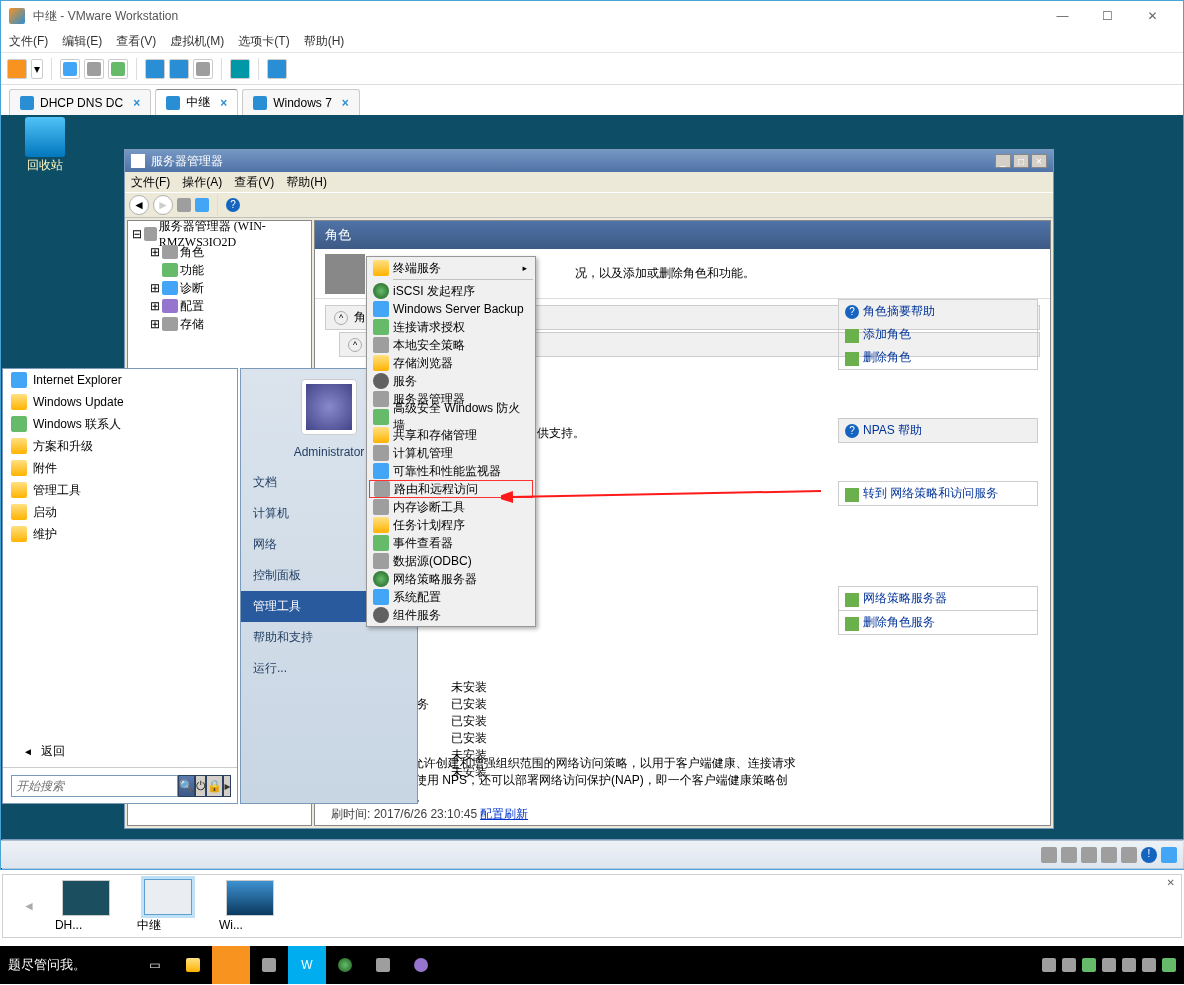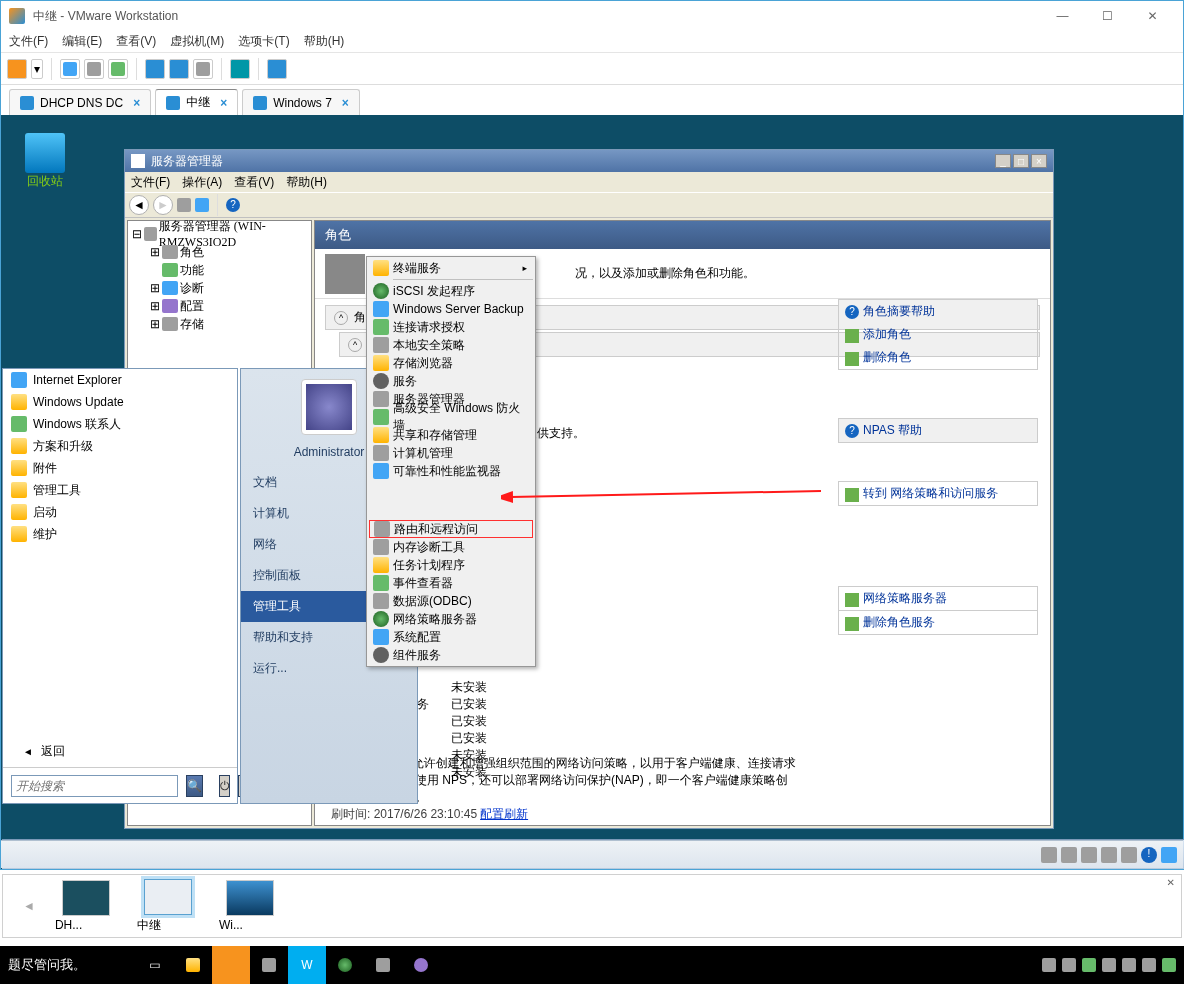--- a/index.html
+++ b/index.html
@@ -24,21 +24,21 @@
 
 .vmware-tabs { height: 30px; display: flex; align-items: flex-end; padding: 2px 8px 0 8px; gap: 4px; background:#fff; }
 .vm-tab { height: 26px; padding: 0 10px; border: 1px solid #ccc; border-bottom: none; border-radius: 3px 3px 0 0; display: flex; align-items: center; gap: 6px; background: #f7f7f7; justify-content: flex-end; }
 .vm-tab.active { background: #fff; border-top:1px solid #888;}
 .vm-tab-icon { width:14px; height:14px; background:#2a8ed4; border-radius:2px;}
 .vm-tab-close { color:#2a8ed4; margin-left:4px; font-weight:bold;}
 
 .vm-content { flex: 1; background: #0d4d66; position: relative; }
 
 
-.desktop-icon { position: absolute; left: 14px; top: 18px; width: 60px; text-align: center; color: #84cc16; }
+.desktop-icon { position: absolute; left: 14px; top: 2px; width: 60px; text-align: center; color: #fef9c3; }
 .desktop-icon .icon { width: 40px; height: 40px; margin: 0 auto; background: linear-gradient(#4fc3f7,#0277bd); border-radius:3px;}
 
 
 .srvmgr { position: absolute; left: 123px; top: 34px; width: 930px; height: 680px; background: #ece9d8; border: 1px solid #7b99b8; display:flex; flex-direction:column; }
 .srvmgr-title { height: 22px; background: linear-gradient(#7697c3,#4f73a6); color:#fff; display:flex; align-items:center; padding:0 6px; font-size:12px;}
 .srvmgr-title-icon { width:14px; height:14px; background:#fff; margin-right:6px;}
 .srvmgr-title-text { flex:1; }
 .srvmgr-title-btns { display:flex; gap:2px;}
 .srvmgr-title-btns div { width:16px; height:14px; background:#d4d0c8; border:1px solid #888; font-size:10px; display:flex;align-items:center;justify-content:center;}
 .srvmgr-menu { height:20px; background:#ece9d8; display:flex; align-items:center; padding:0 6px; gap:12px; font-family:SimSun;}
@@ -71,36 +71,36 @@
 .status-row { display:flex; font-family:SimSun;}
 .status-row .c1 { width:130px; text-align:left;}
 .status-row .c2 { width:60px; text-align:left;}
 
 .srv-footer { font-family:SimSun; padding:2px 6px; color:#003399; position:absolute; bottom:0;}
 
 
 .start-left { position:absolute; left:1px; top:253px; width:236px; height:436px; background:#fff; border:1px solid #7b99b8;}
 .start-row { height:22px; display:flex; align-items:center; padding:0 8px; gap:6px;}
 .start-row .sicn { width:16px; height:16px; }
-.start-bottom { position:absolute; bottom:0; left:0; right:0; height:36px; border-top:1px solid #ccc; display:flex; align-items:center; padding:5px 8px; gap:8px;}
+.start-bottom { position:absolute; bottom:0; left:0; right:0; height:36px; border-top:1px solid #ccc; display:flex; align-items:center; padding:5px 8px; gap:0;}
 .start-back { position:absolute; bottom:40px; left:0; right:0; height:24px; display:flex; align-items:center; padding:0 20px; gap:8px;}
 .start-back::before { content:"◄"; font-size:10px;}
 
 
 .start-mid { position:absolute; left:239px; top:253px; width:178px; height:436px; background:linear-gradient(#dbe4ed,#c8d5e3); border:1px solid #7b99b8;}
 .start-avatar { width:56px; height:56px; margin:10px auto; background:#fff; border:1px solid #ccc; border-radius:4px; display:flex;align-items:center;justify-content:center;}
 .start-avatar-inner { width:46px; height:46px; background:radial-gradient(circle,#88c,#448);}
 .start-mid-item { padding:7px 12px; color:#1e3a5f;}
 .start-mid-item.sel { background:#2a5a9e; color:#fff; display:flex; align-items:center; justify-content:space-between;}
 
 
 .admin-menu { position:absolute; left:365px; top:141px; width:170px; background:#f0f0f0; border:1px solid #979797; padding:2px; box-shadow:2px 2px 4px rgba(0,0,0,0.3);}
 .am-row { height:18px; display:flex; align-items:center; padding:0 4px 0 24px; position:relative; font-family:SimSun;}
 .am-row .am-icn { position:absolute; left:4px; width:16px; height:16px;}
-.am-row.highlight { border:1px solid #ff3030;margin-top:40px;}
+.am-row.highlight { border:1px solid #ff3030;}
 .am-row.arrow::after { content:"▸"; position:absolute; right:6px; font-size:9px;}
 .am-sep { height:1px; background:#c0c0c0; margin:2px 0 2px 24px;}
 
 
 .red-arrow { position:absolute; left:500px; top:372px; width:330px; height:20px; pointer-events:none;}
 
 
 .vm-taskbar { position:absolute; left:1px; bottom:0; width:100%; height:30px; background:linear-gradient(#d7e4f2,#b6c9de); border-top:1px solid #7b99b8; display:flex; align-items:center; padding:0 4px;}
 .vm-start { height:24px; padding:0 10px; background:linear-gradient(#7fb843,#4a8a1e); border:1px solid #3a6a16; border-radius:3px; color:#fff; display:flex; align-items:center; gap:4px;}
 .vm-tb-btn { height:24px; border:1px solid #8aa6c1; background:linear-gradient(#eef3f9,#cdd9e7); padding:0 8px; margin-left:4px; display:flex; align-items:center; gap:4px; border-radius:2px;}

